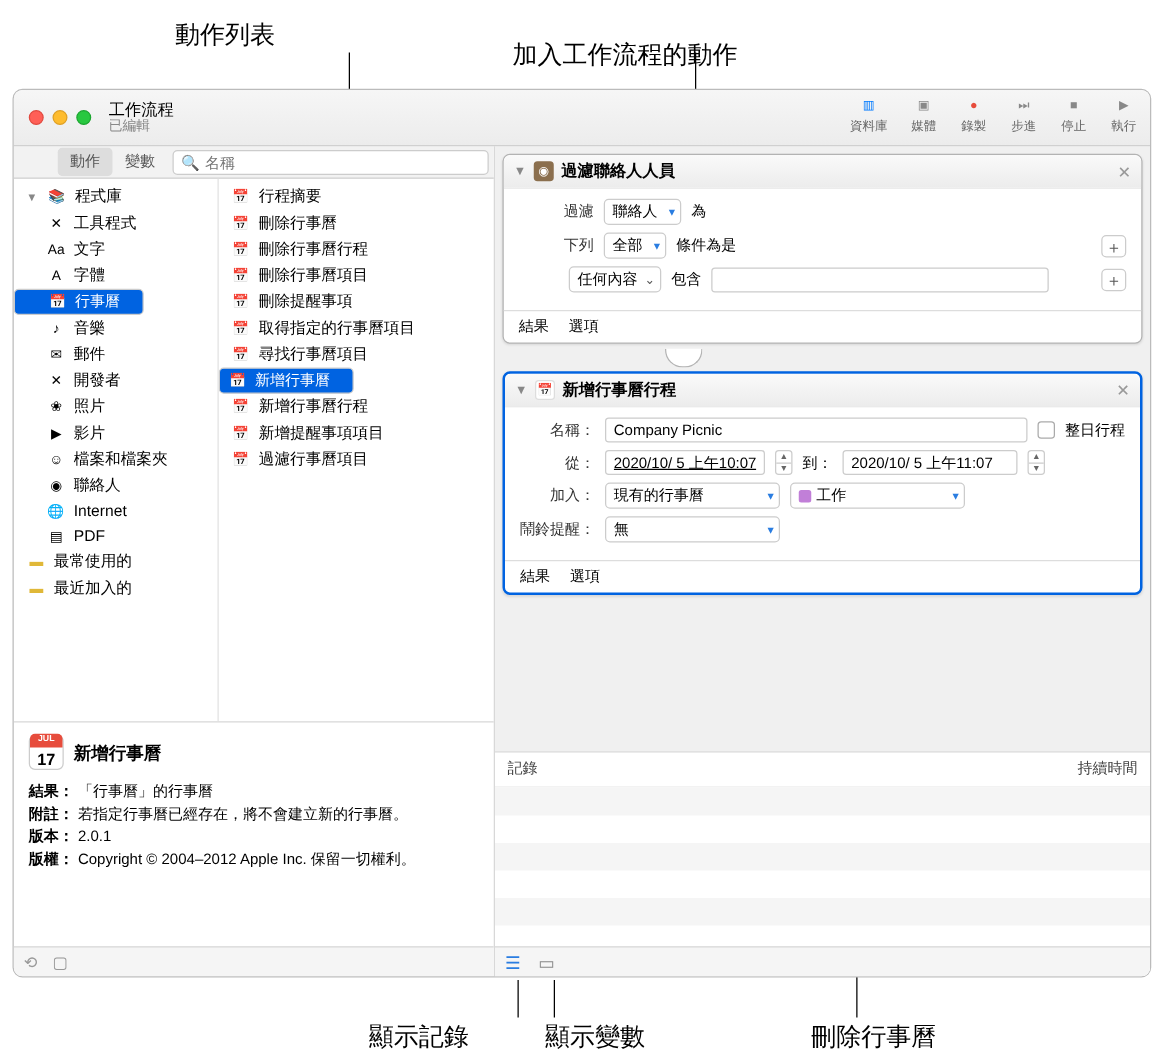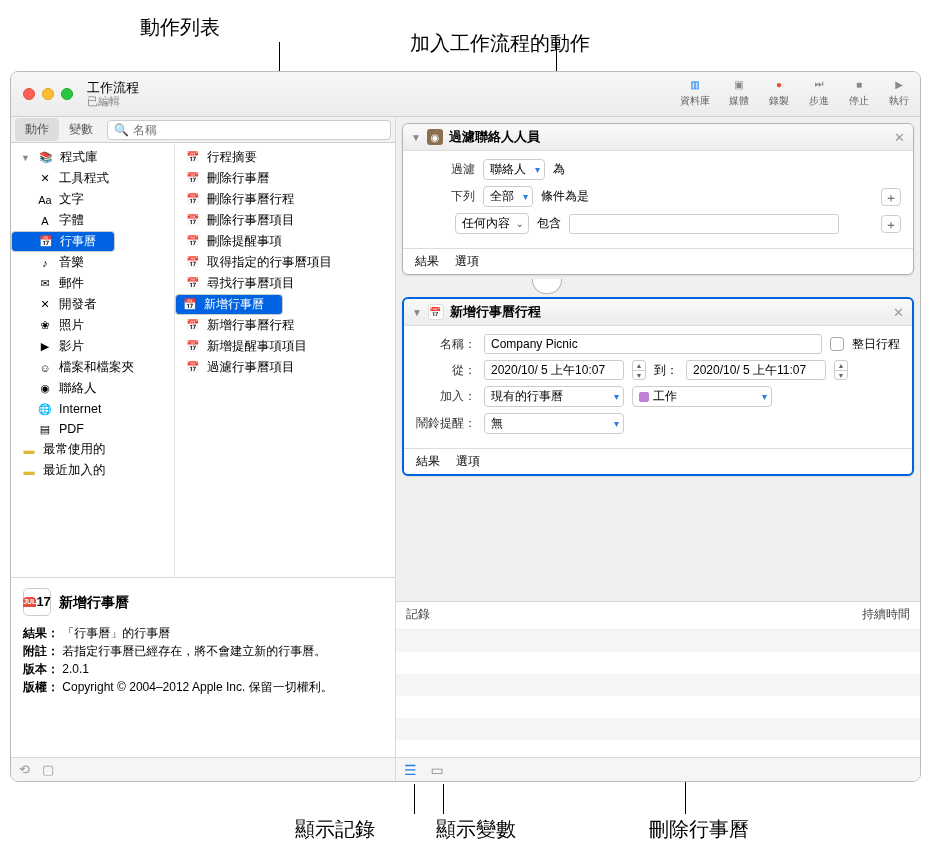--- a/index.html
+++ b/index.html
@@ -52,35 +52,35 @@
 .title-main { font-weight:500; font-size:13px;}
 .title-sub { font-size:11px; color:#888;}
 .toolbar-right { position:absolute; right:10px; top:4px; display:flex; gap:18px;}
 .tb-btn { display:flex; flex-direction:column; align-items:center; font-size:10px; color:#666; gap:2px;}
 .tb-btn .ic { width:22px; height:16px; display:flex; align-items:center; justify-content:center; color:#888;}
 .tb-btn.blue .ic { color:#007aff;}
 .tb-btn.red .ic { color:#e74c3c;}
 .body-row { flex:1; display:flex; min-height:0;}
 .left { width: 385px; border-right:1px solid #d8d8d8; display:flex; flex-direction:column;}
 .seg-row { height:26px; background:#f2f2f2; border-bottom:1px solid #d0d0d0; display:flex; align-items:center; padding:0 4px; gap:4px;}
-.seg { display:flex; border-radius:4px; overflow:hidden;}
+.seg { display:flex; border-radius:4px; overflow:hidden;margin-left:31px;}
 .seg button { border:none; background:transparent; font-size:12px; padding:3px 10px; color:#555;}
 .seg button.active { background:#ddd; border-radius:4px;}
 .search { flex:1; display:flex; align-items:center; background:#fff; border:1px solid #ccc; border-radius:4px; height:20px; padding:0 6px; gap:4px;}
 .search input { border:none; outline:none; flex:1; font-size:12px; background:transparent;}
 .lib-row { flex:1; display:flex; min-height:0;}
 .lib-col { width: 164px; border-right:1px solid #e2e2e2; overflow-y:auto; padding:4px 0;}
 .act-col { flex:1; overflow-y:auto; padding:4px 0;}
 .lib-item, .act-item { display:flex; align-items:center; gap:6px; padding:2px 10px; font-size:12.5px; white-space:nowrap;}
 .lib-item.indent { padding-left:26px;}
 .lib-item.sel, .act-item.sel { background:#0063e1; color:#fff;}
 .lib-icon { width:16px; height:16px; display:inline-flex; align-items:center; justify-content:center; font-size:11px;}
 .desc-panel { border-top:1px solid #d8d8d8; padding:10px 12px; font-size:12px; line-height:1.5; min-height:180px;}
 .desc-panel .hdr { display:flex; align-items:center; gap:8px; font-size:14px; font-weight:600; margin-bottom:6px;}
-.desc-panel .cal-ic { width:28px; height:28px; border:1px solid #ccc; border-radius:5px; background:#fff; display:flex; align-items:center; justify-content:center; font-size:8px;}
+.desc-panel .cal-ic { width:28px; height:28px; border:1px solid #ccc; border-radius:5px; background:#fff; display:flex; flex-direction:column; align-items:center; justify-content:center; font-size:8px;}
 .desc-panel .cal-ic .top { background:#e74c3c; color:#fff; width:100%; text-align:center; font-size:7px; border-radius:4px 4px 0 0;}
 .desc-panel .lbl { font-weight:600;}
 .bottom-strip { height:24px; border-top:1px solid #d8d8d8; background:#f5f5f5; display:flex; align-items:center; padding:0 8px; gap:12px;}
 .right { flex:1; display:flex; flex-direction:column; background:#f0f0f0;}
 .wf-area { flex:1; overflow-y:auto; padding:6px;}
 .action-box { background:#fff; border:1px solid #b3b3b3; border-radius:6px; margin-bottom:10px; box-shadow:0 1px 2px rgba(0,0,0,0.1);}
 .action-box.blue-sel { border:2px solid #0063e1;}
 .ab-hdr { display:flex; align-items:center; gap:6px; padding:4px 8px; background:linear-gradient(#fafafa,#ececec); border-bottom:1px solid #ddd; border-radius:6px 6px 0 0;}
 .ab-hdr .tri { font-size:10px; color:#888;}
 .ab-hdr .ttl { font-weight:600; font-size:13px;}
@@ -345,21 +345,21 @@
           </div>
           <div class="ab-body">
             <div class="form-row">
               <span class="lbl">名稱：</span>
               <input class="txt-input" value="Company Picnic" style="">
               <span class="chk"></span>
               <span>整日行程</span>
             </div>
             <div class="form-row">
               <span class="lbl">從：</span>
-              <input class="txt-input" style="flex: 0 1 0%; width: 140px;" value="2020/10/ 5 上午10:07">
+              <input class="txt-input" style="flex: 0 1 0%; width: 128px; text-decoration: underline;" value="2020/10/ 5 上午10:07">
               <div class="stepper">
                   <span>▲</span>
                   <span>▼</span>
                 </div>
               <span>到：</span>
               <input class="txt-input" style="flex: 0 1 0%; width: 140px;" value="2020/10/ 5 上午11:07">
               <div class="stepper">
                   <span>▲</span>
                   <span>▼</span>
                 </div>

